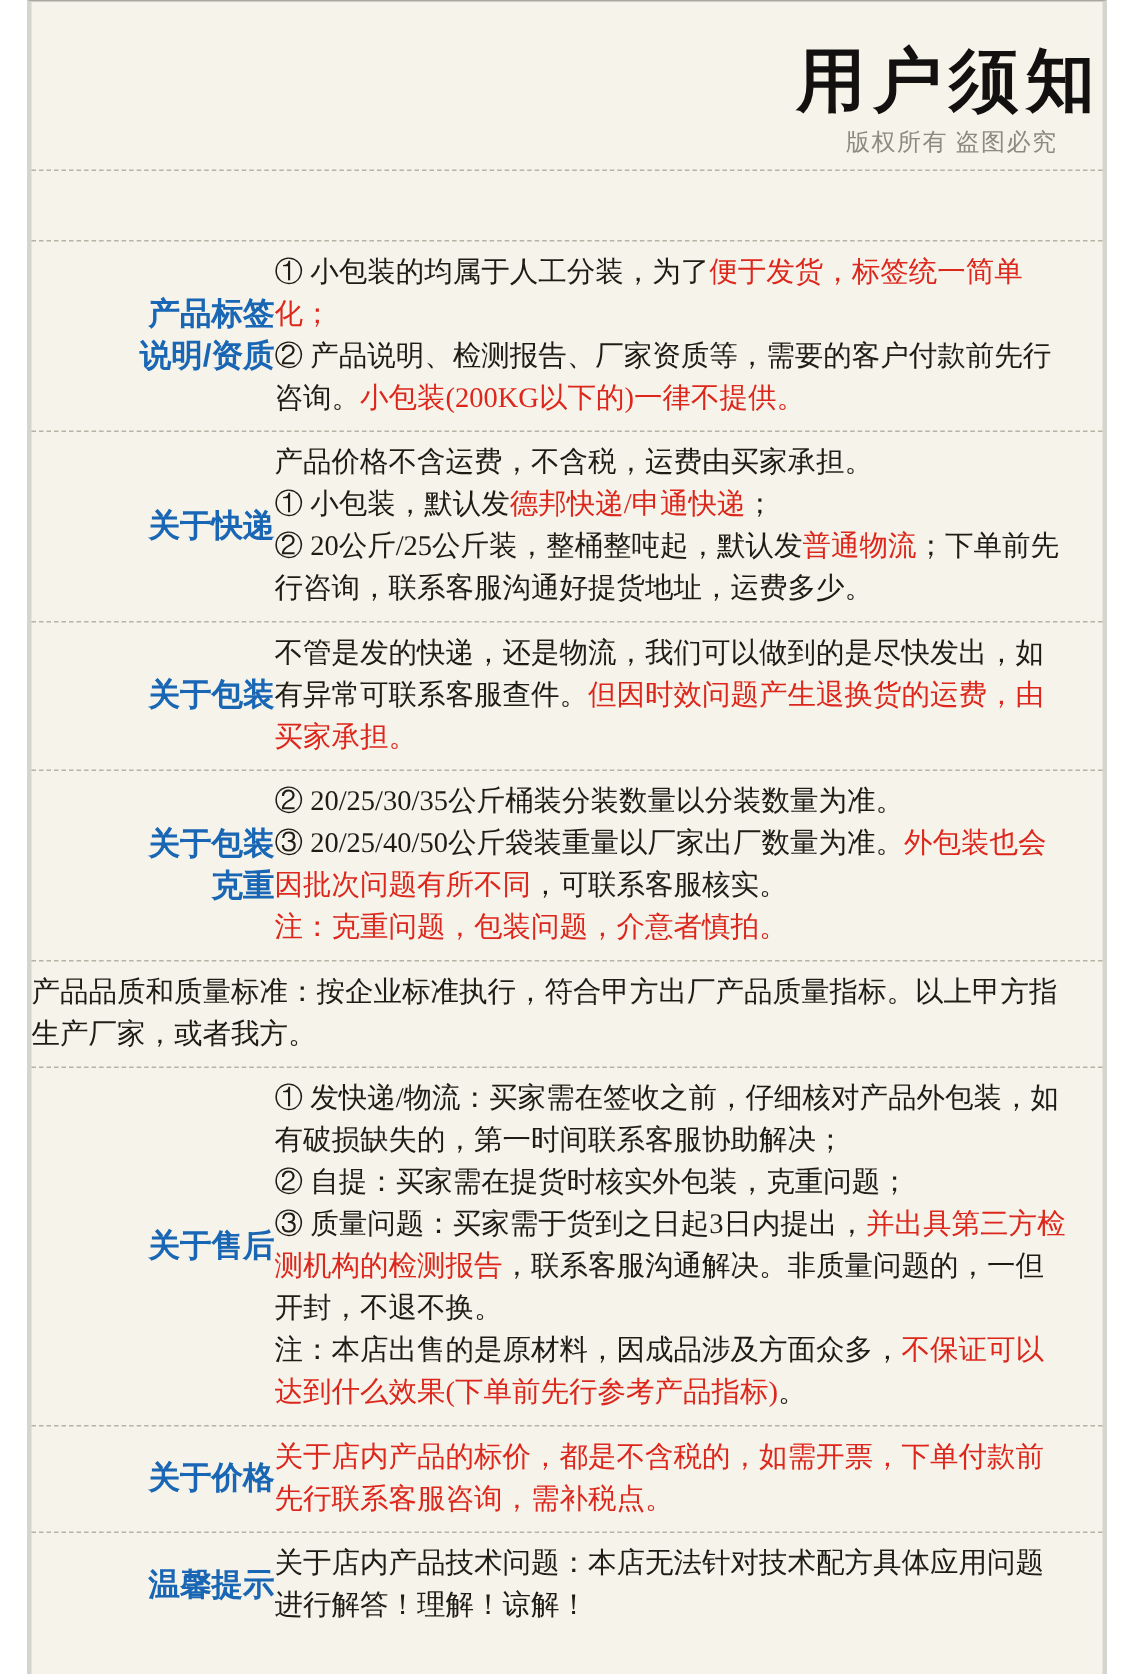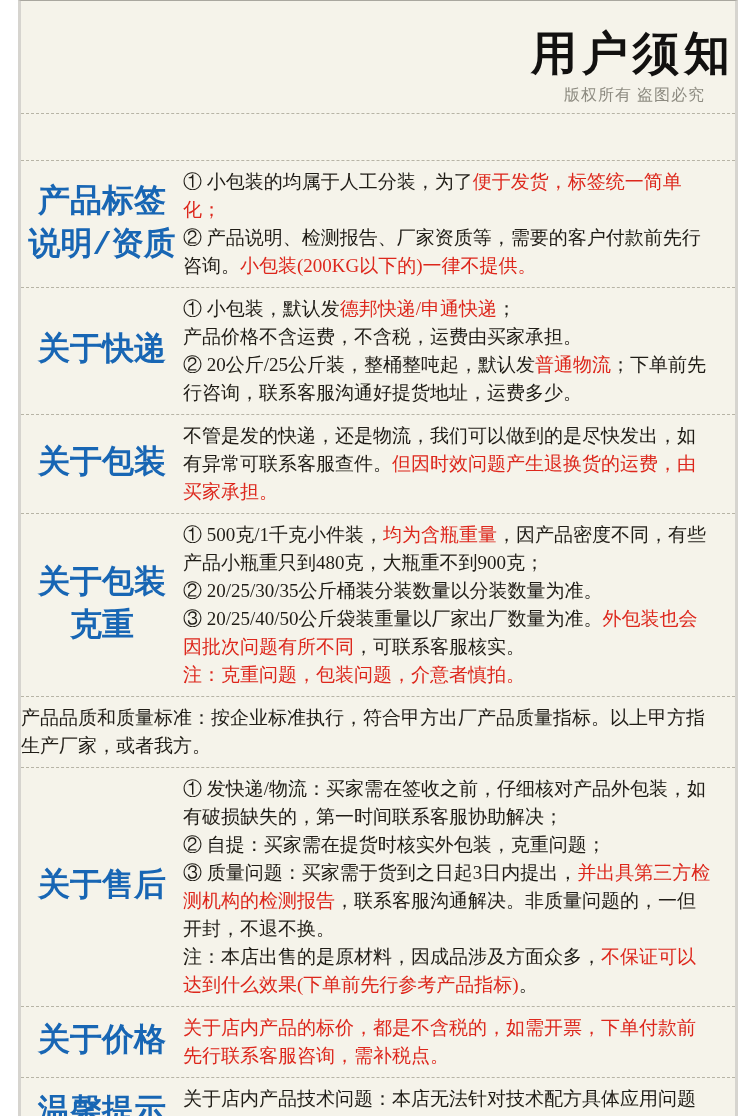--- a/index.html
+++ b/index.html
@@ -45,24 +45,24 @@
   .spacer{height:46px;border-top:1px dashed var(--divider);}
   .section{
     display:flex;
     align-items:center;
     border-top:1px dashed var(--divider);
     padding:7px 22px 7px 0;
     box-sizing:border-box;
   }
   .label{
     flex:0 0 162px;
-    text-align:center;
-    font-family:Liberation Mono, monospace;
+    text-align:right;
+    font-family:Liberation Sans, sans-serif;
     font-weight:bold;
-    font-size:32px;
+    font-size:21px;
     line-height:1.35;
     color:var(--blue);
   }
   .content{
     flex:1;
     font-size:19px;
     line-height:28px;
     color:var(--ink);
   }
   .content p{margin:0;}
@@ -87,40 +87,39 @@
           <div class="content">
             <p><span>① 小包装的均属于人工分装，为了</span><span class="run-red">便于发货，标签统一简单化；</span></p>
             <p><span>② 产品说明、检测报告、厂家资质等，需要的客户付款前先行咨询。</span><span class="run-red">小包装(200KG以下的)一律不提供。</span></p>
           </div>
         </div>
         <div class="section">
           <div class="label">
             <div>关于快递</div>
           </div>
           <div class="content">
+            <p><span>产品价格不含运费，不含税，运费由买家承担。</span></p>
             <p><span>① 小包装，默认发</span><span class="run-red">德邦快递/申通快递</span><span>；</span></p>
-            <p><span>产品价格不含运费，不含税，运费由买家承担。</span></p>
             <p><span>② 20公斤/25公斤装，整桶整吨起，默认发</span><span class="run-red">普通物流</span><span>；下单前先行咨询，联系客服沟通好提货地址，运费多少。</span></p>
           </div>
         </div>
         <div class="section">
           <div class="label">
             <div>关于包装</div>
           </div>
           <div class="content">
             <p><span>不管是发的快递，还是物流，我们可以做到的是尽快发出，如有异常可联系客服查件。</span><span class="run-red">但因时效问题产生退换货的运费，由买家承担。</span></p>
           </div>
         </div>
         <div class="section">
           <div class="label">
             <div>关于包装</div>
             <div>克重</div>
           </div>
           <div class="content">
-            <p><span>① 500克/1千克小件装，</span><span class="run-red">均为含瓶重量</span><span>，因产品密度不同，有些产品小瓶重只到480克，大瓶重不到900克；</span></p>
             <p><span>② 20/25/30/35公斤桶装分装数量以分装数量为准。</span></p>
             <p><span>③ 20/25/40/50公斤袋装重量以厂家出厂数量为准。</span><span class="run-red">外包装也会因批次问题有所不同</span><span>，可联系客服核实。</span></p>
             <p><span class="run-red">注：克重问题，包装问题，介意者慎拍。</span></p>
           </div>
         </div>
         <div class="section">
           <div class="content">
             <p><span>产品品质和质量标准：按企业标准执行，符合甲方出厂产品质量指标。以上甲方指生产厂家，或者我方。</span></p>
           </div>
         </div>

